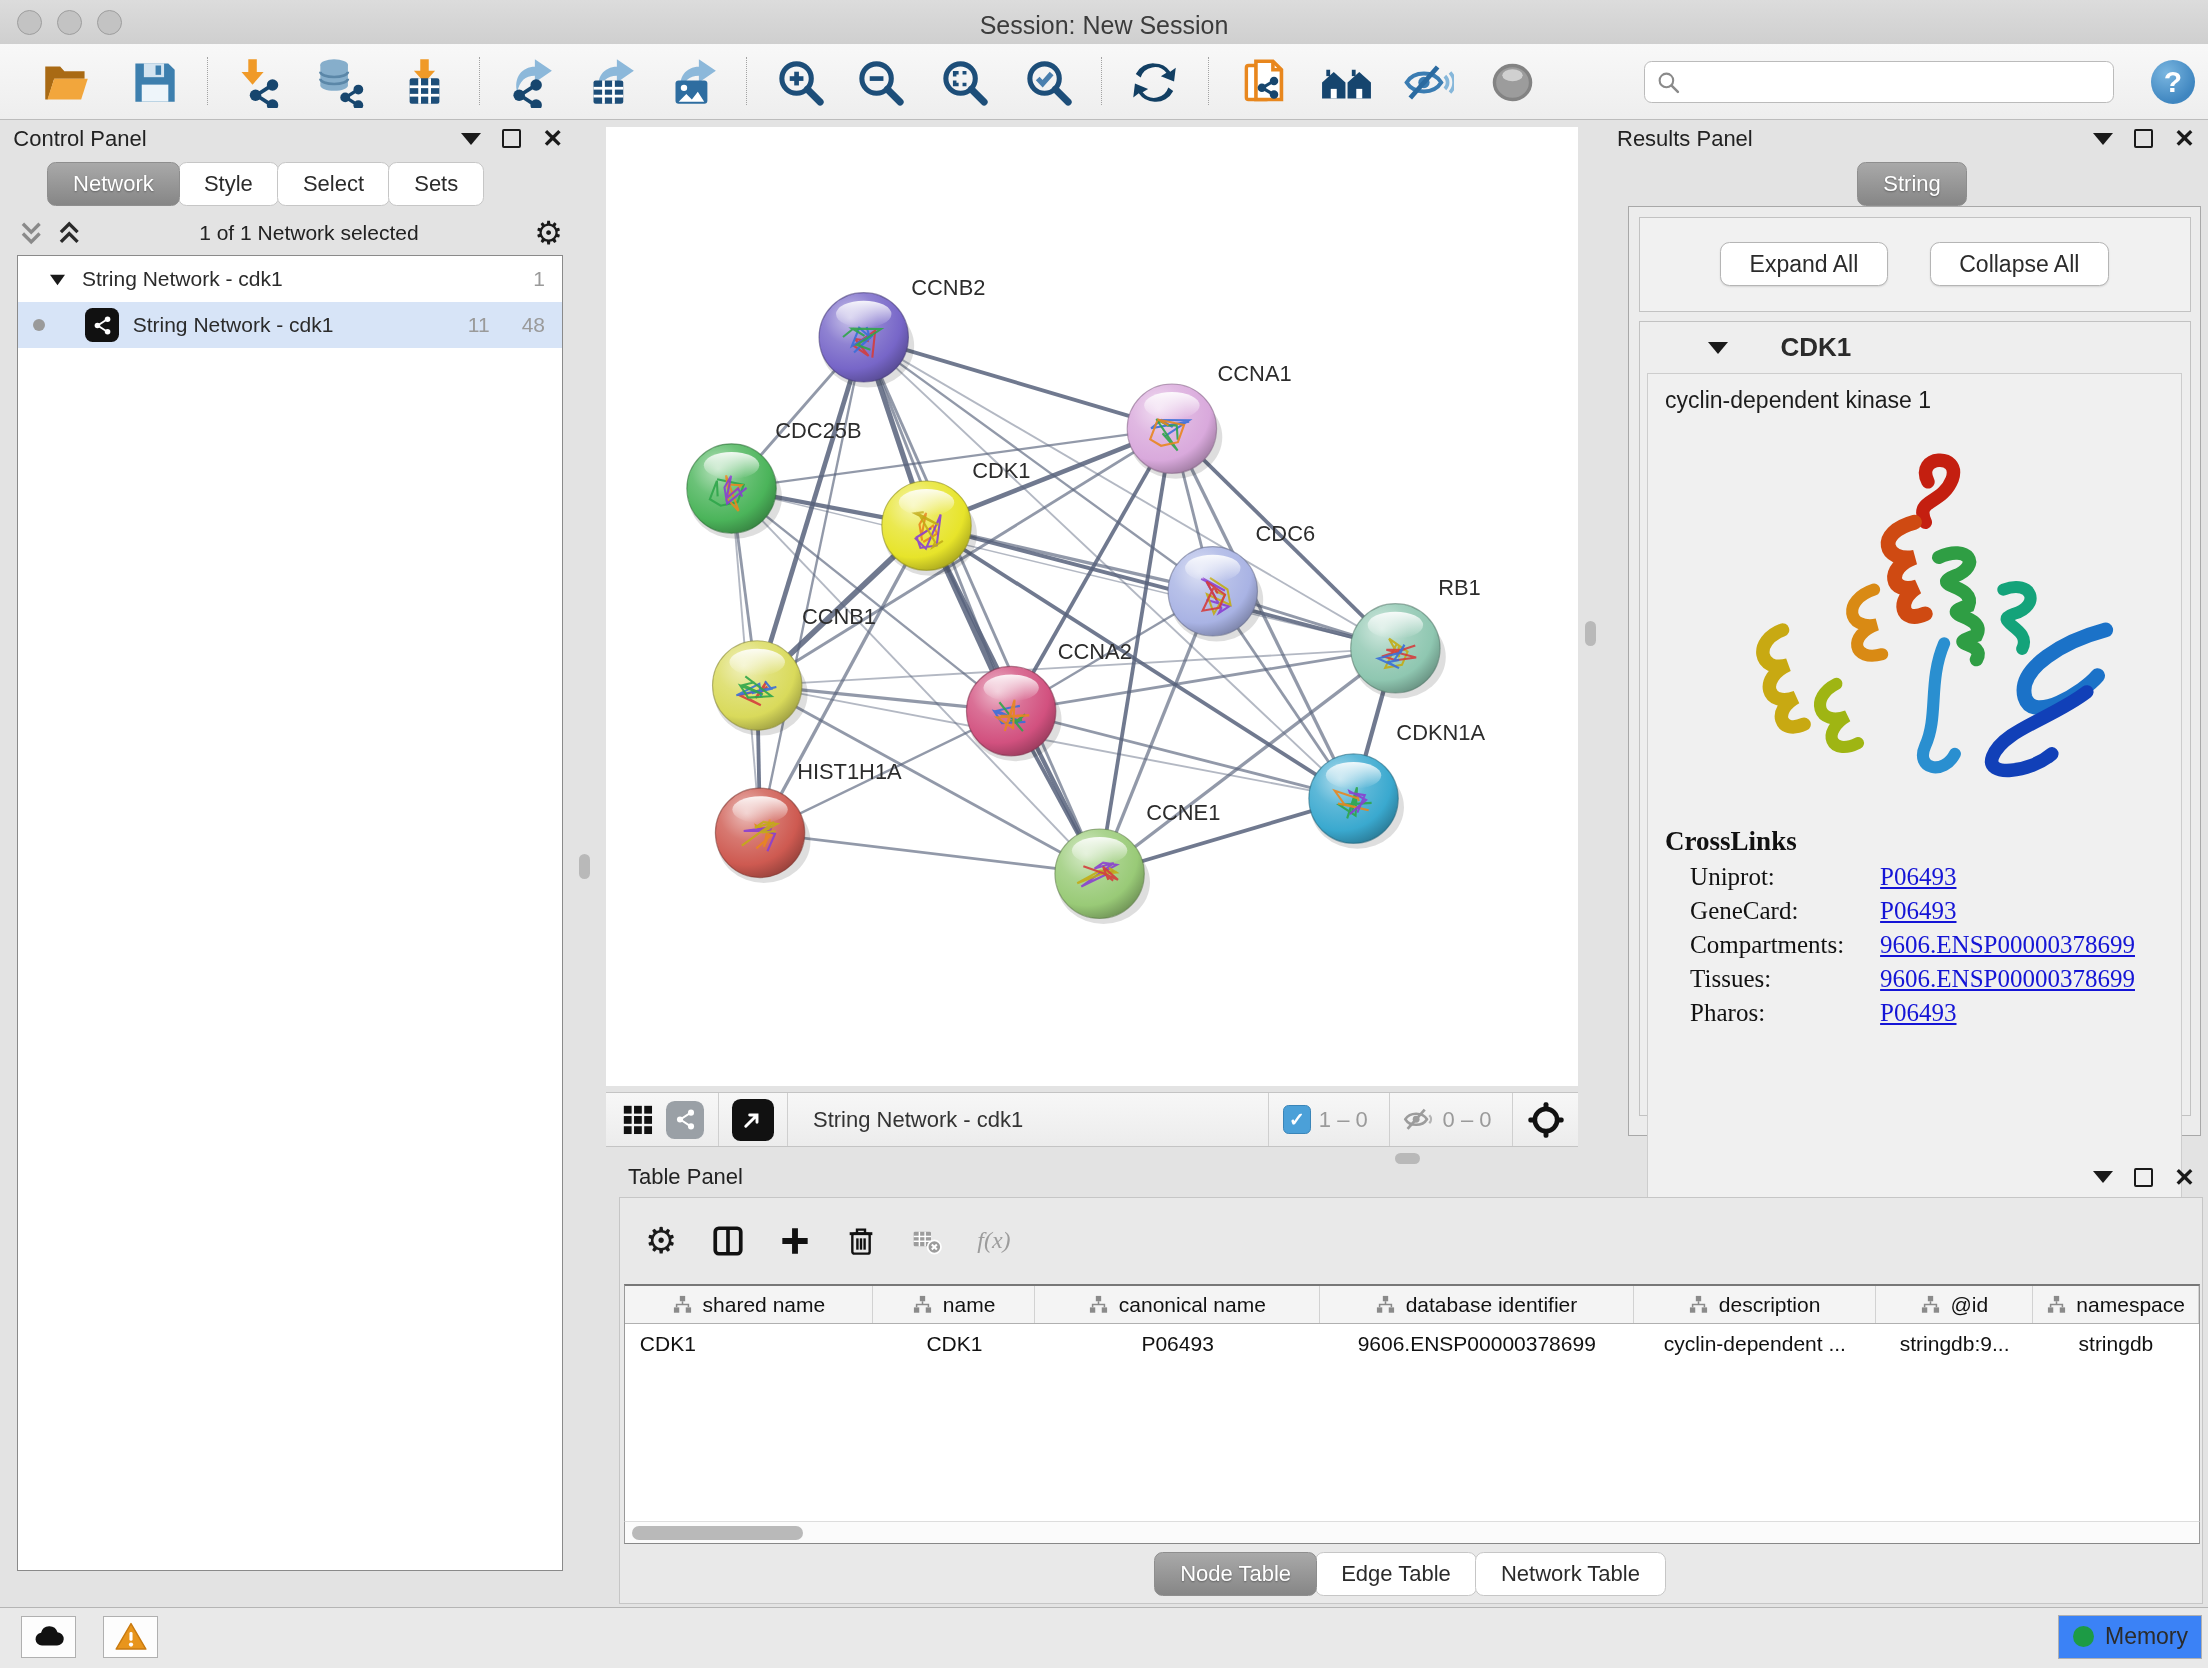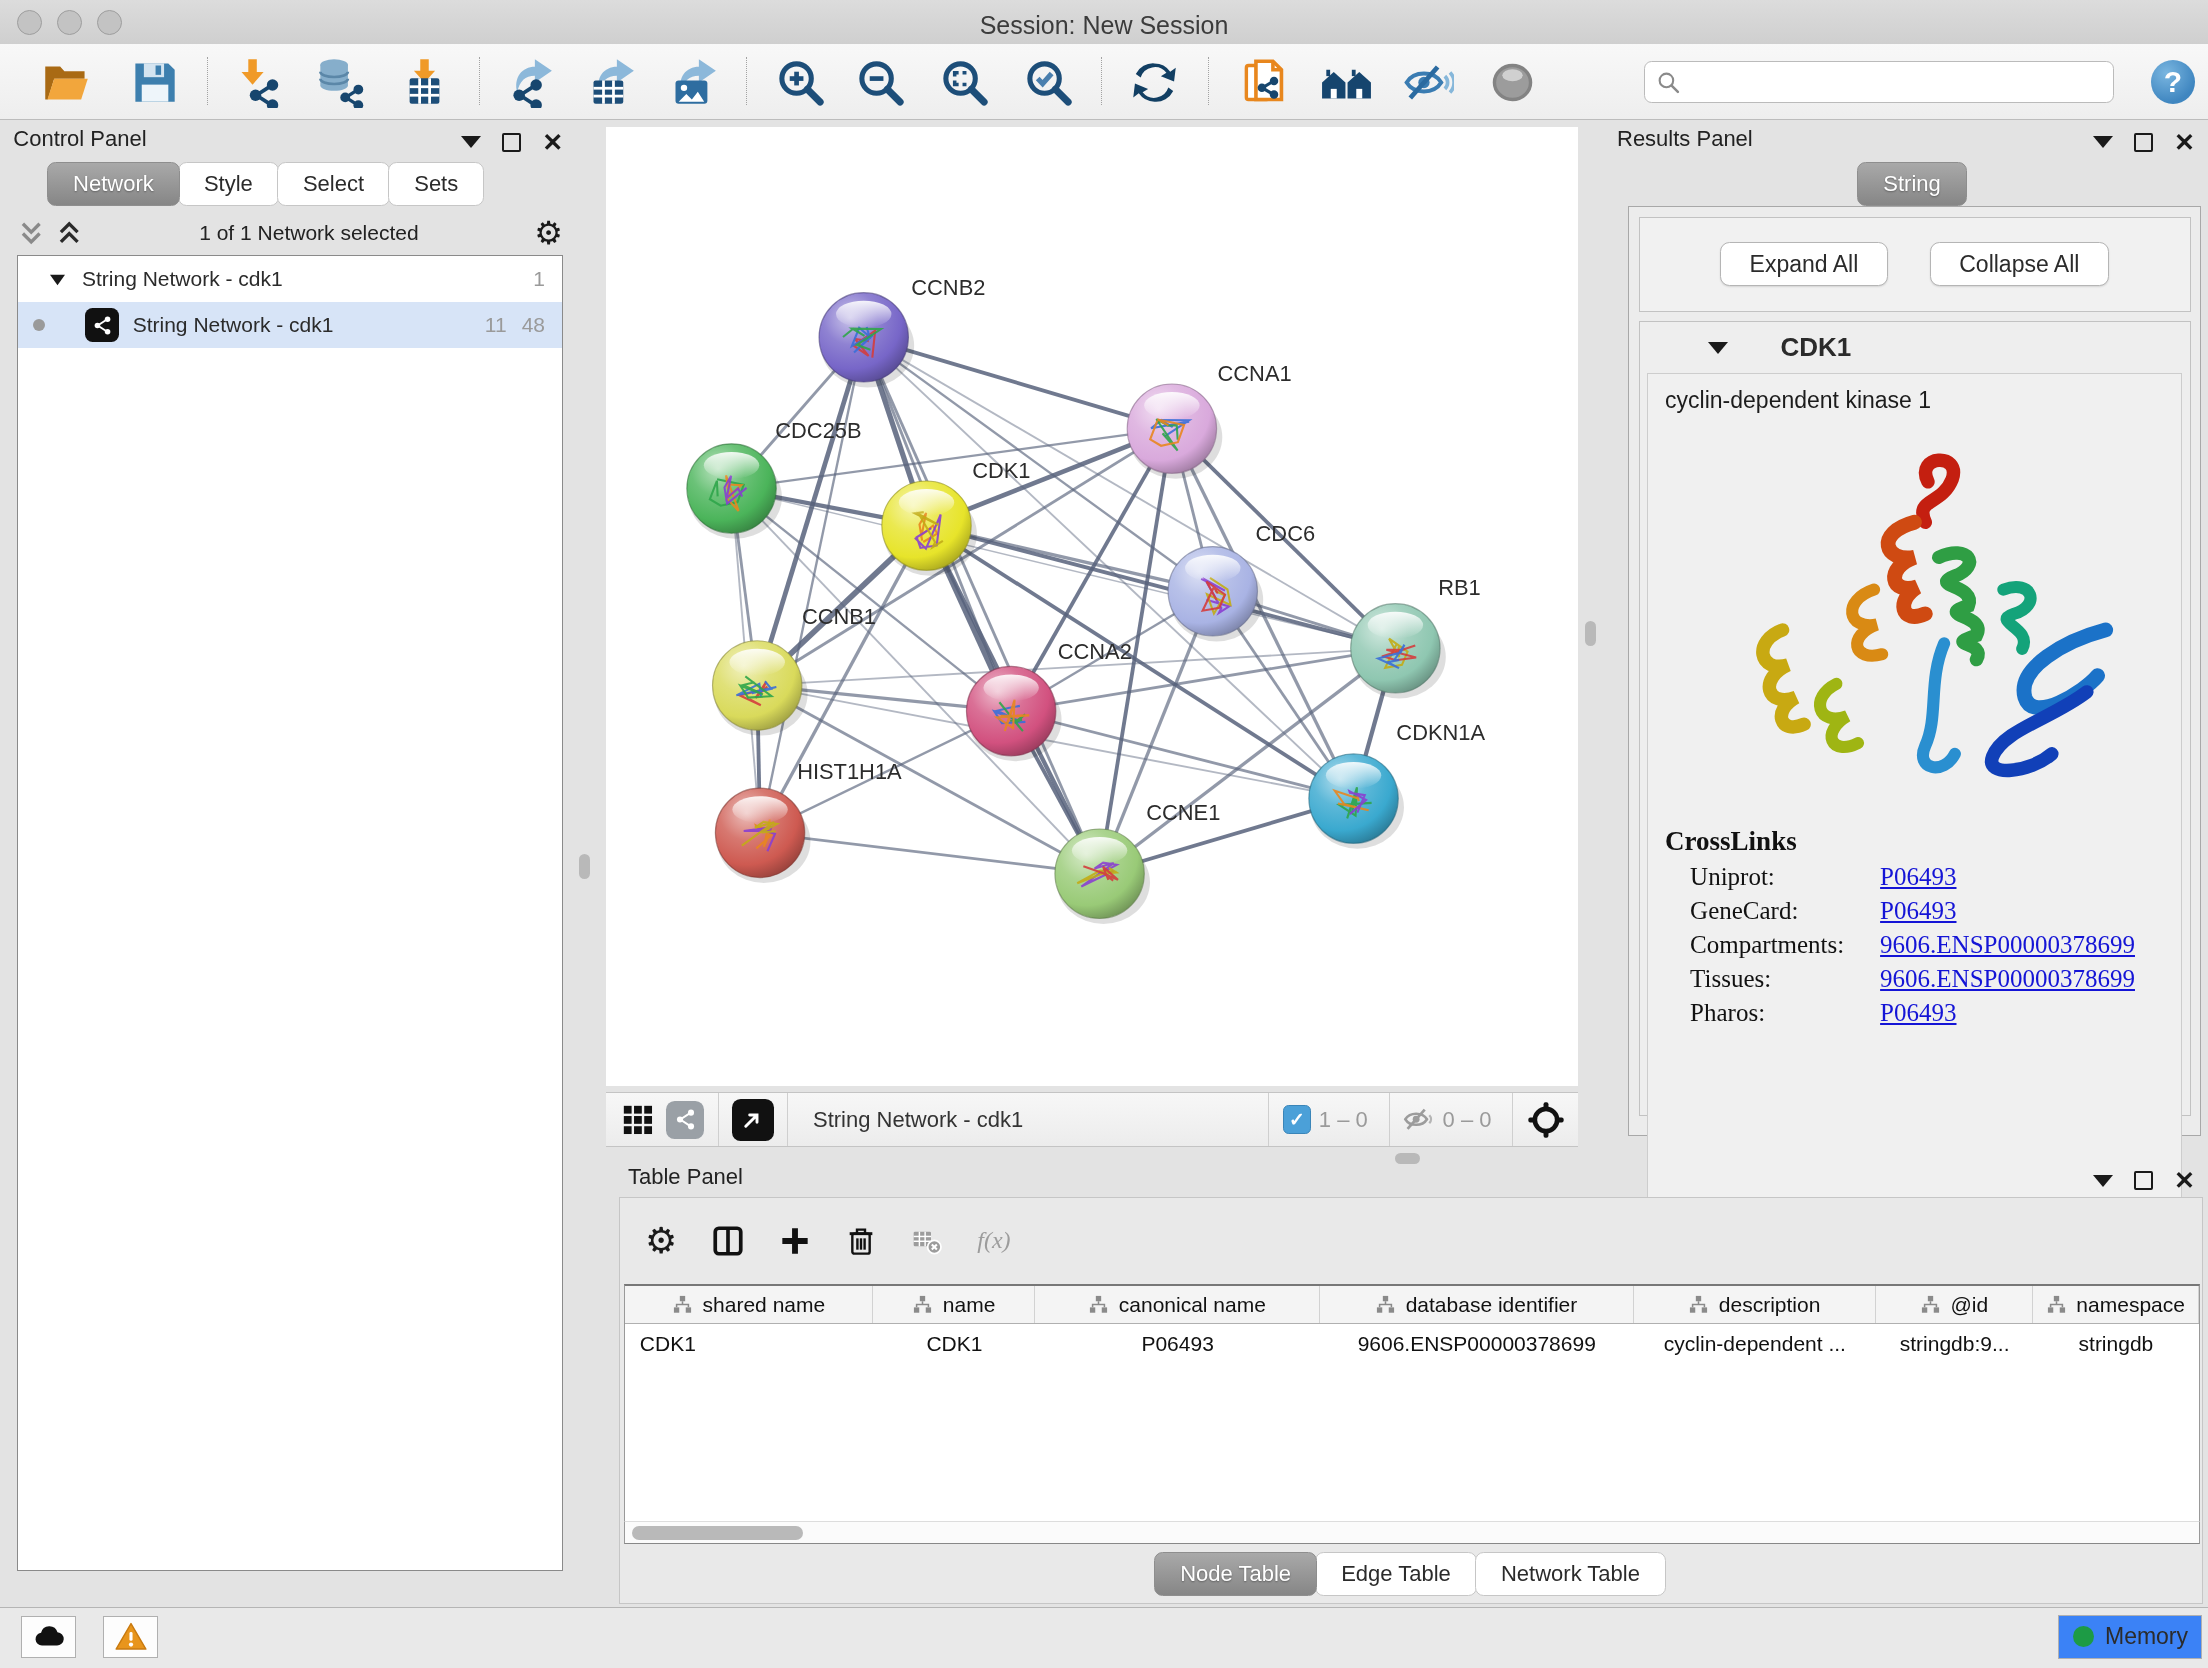--- a/index.html
+++ b/index.html
@@ -30,21 +30,21 @@
   .searchbox svg { width:25px; height:25px; margin-left:11.4px; }
   .searchbox input { border:none; outline:none; flex:1; height:36px; font-size:21px;
     margin:0 9.5px; font-family:"Liberation Sans",sans-serif; background:transparent; }
   .helpbtn { position:absolute; left:2151px; top:16px; width:44px; height:44px; border-radius:50%;
     background:radial-gradient(circle at 35% 30%, #7ab6e0, #3f86c0 70%); color:#fff;
     font-size:30px; font-weight:bold; display:flex; align-items:center; justify-content:center; cursor:pointer; }
 
   
   .workspace { position:absolute; top:120px; left:0; width:2208px; height:1488px; background:#e3e3e3; }
 
-  .panel-header { display:flex; align-items:flex-end; font-size:22px; color:#222; }
+  .panel-header { display:flex; align-items:center; font-size:22px; color:#222; }
   .ph-icons { margin-left:auto; display:flex; align-items:center; gap:21px; }
   .tri-down { width:0; height:0; border-left:10.5px solid transparent; border-right:10.5px solid transparent;
     border-top:12.4px solid #1a1a1a; }
   .sq { width:19px; height:19px; border:2.4px solid #1a1a1a; border-radius:1.9px; }
   .xx { font-size:25px; font-weight:bold; color:#1a1a1a; line-height:19px; }
 
   
   .cp-header { left:13.3px; top:5.7px; width:550px; }
   .cp-tabs { left:49px; top:42px; height:44px; display:flex; }
   .tab { height:44px; padding:0 25px; display:flex; align-items:center; font-size:22px;
@@ -57,21 +57,21 @@
   .cp-list { left:17px; top:135px; width:546px; height:1316px; background:#fff;
     border:1.4px solid #8a8a8a; }
   .row-coll { height:46px; display:flex; align-items:center; padding:0 17px 0 30px; font-size:21px; }
   .row-coll .cnt { margin-left:auto; color:#9a9a9a; }
   .row-net { height:46px; display:flex; align-items:center; background:#d7e4f7; padding:0 17px 0 15px;
     font-size:21px; }
   .dot { width:12.4px; height:12.4px; border-radius:50%; background:#9a9a9a; margin-right:40px; }
   .share-chip { width:34px; height:34px; border-radius:7.6px; background:#111; color:#fff;
     display:flex; align-items:center; justify-content:center; margin-right:13.3px; }
   .share-chip svg { width:23px; height:23px; }
-  .row-net .nums { margin-left:auto; color:#9a9a9a; display:flex; gap:15px;text-align:right; }
+  .row-net .nums { margin-left:auto; color:#9a9a9a; display:flex; gap:32px;text-align:right; }
 
   
   .canvas { left:606px; top:6.7px; width:972px; height:959px; background:#fff; }
   .canvas svg { width:100%; height:100%; display:block; }
 
   
   .net-footer { left:606px; top:972px; width:972px; height:55px;
     background:linear-gradient(#f7f7f7,#ececec); border-top:1px solid #c4c4c4;
     border-bottom:1px solid #c4c4c4; display:flex; align-items:center; }
   .fdiv { width:1px; height:100%; background:#cfcfcf; margin:0 13.3px; }

